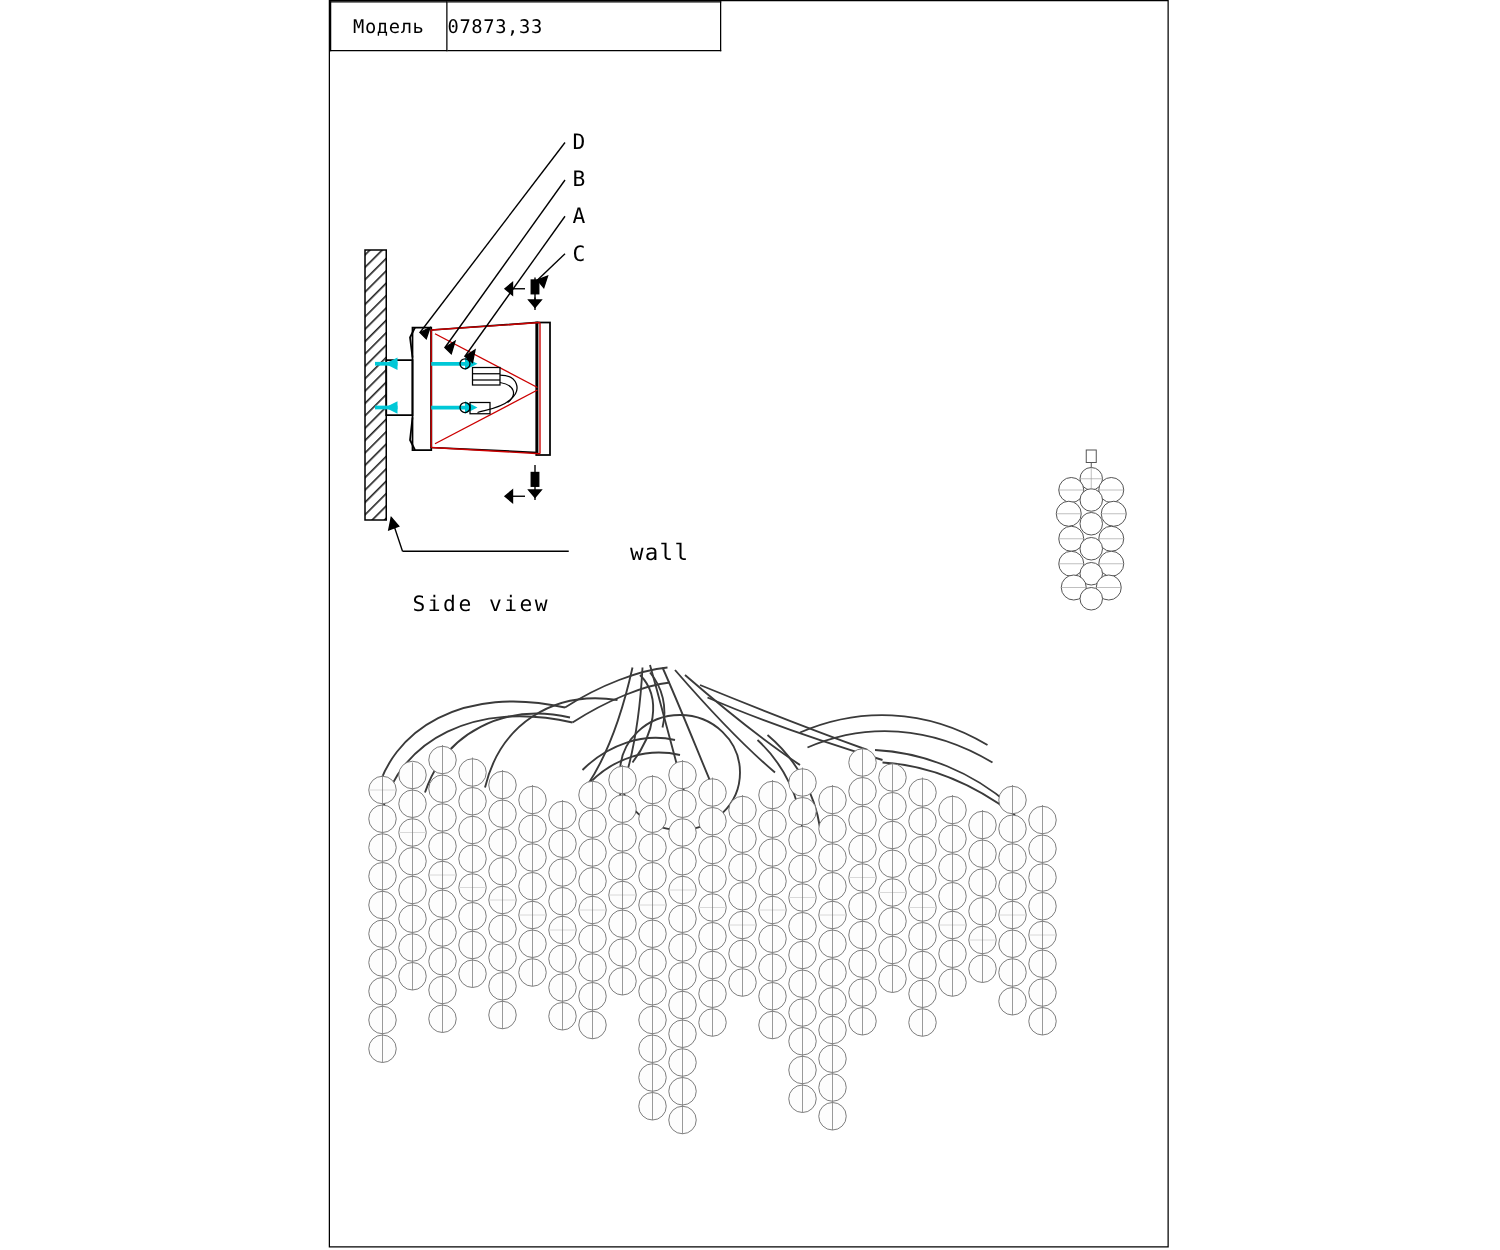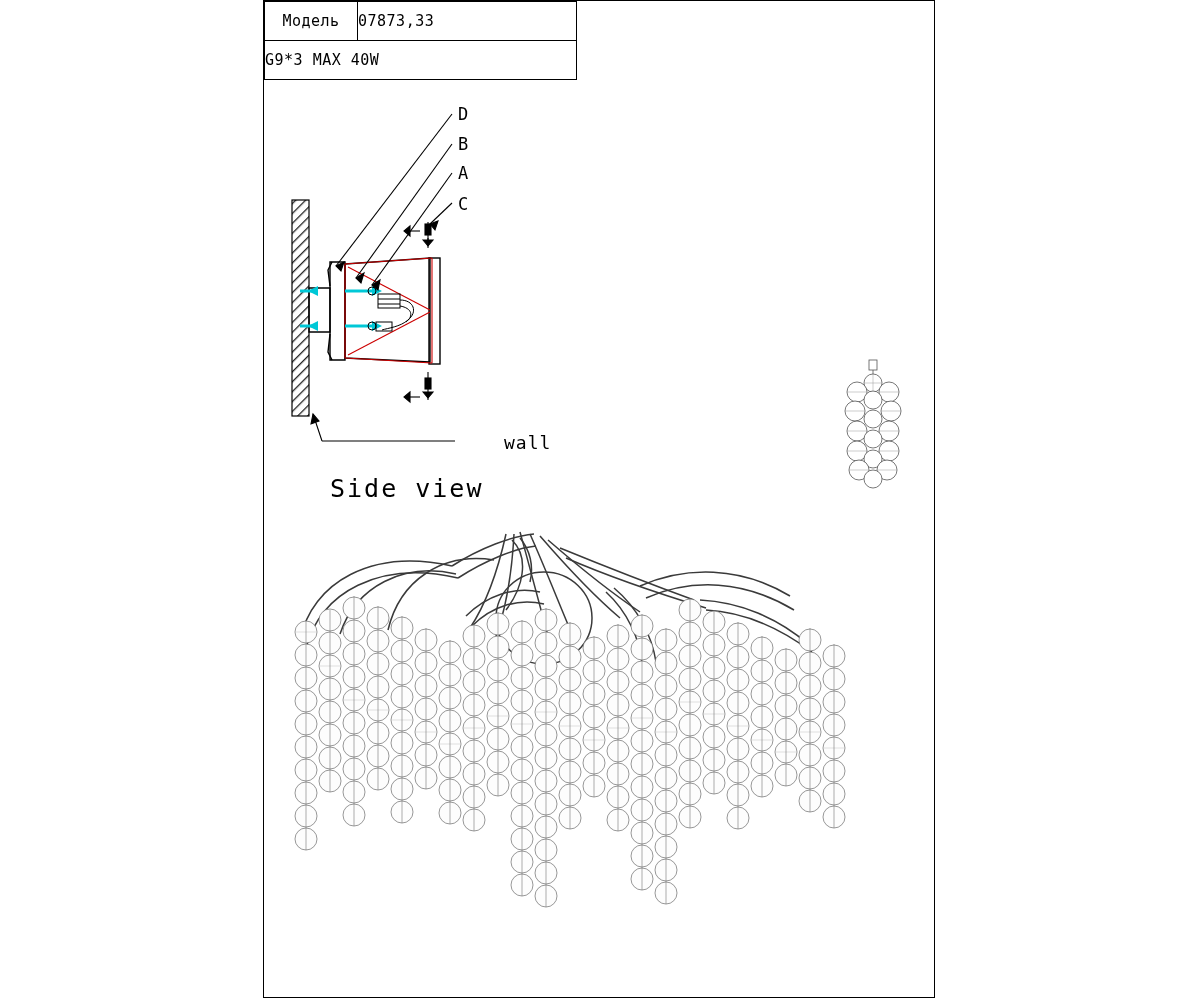--- a/index.html
+++ b/index.html
@@ -63,37 +63,34 @@
     font-family: "DejaVu Sans Mono", monospace;
     font-size: 17px;
     letter-spacing: 1px;
     white-space: nowrap;
   }
   .lbl-d { left: 458px; top: 104px; }
   .lbl-b { left: 458px; top: 134px; }
   .lbl-a { left: 458px; top: 163px; }
   .lbl-c { left: 458px; top: 194px; }
   .lbl-wall { left: 463px; top: 432px; font-size: 18px; margin-left: 41px; }
-  .lbl-side { left: 330px; top: 474px; font-size: 25px; letter-spacing: 2px; }
+  .lbl-side { left: 330px; top: 474px; font-size: 17px; letter-spacing: 2px; }
 </style>
 </head>
 <body>
 
 <div id="page">
 
   <div class="sheet-border"></div>
 
   <table class="title-table">
     <tbody>
         <tr>
       <td class="cell-label">Модель</td>
       <td class="cell-value">07873,33</td>
-    </tr>
-    <tr>
-      <td class="cell-span" colspan="2">G9*3  MAX 40W</td>
     </tr>
   </tbody>
     </table>
 
   <div class="lbl lbl-d">D</div>
   <div class="lbl lbl-b">B</div>
   <div class="lbl lbl-a">A</div>
   <div class="lbl lbl-c">C</div>
   <div class="lbl lbl-wall">wall</div>
   <div class="lbl lbl-side">Side view</div>

